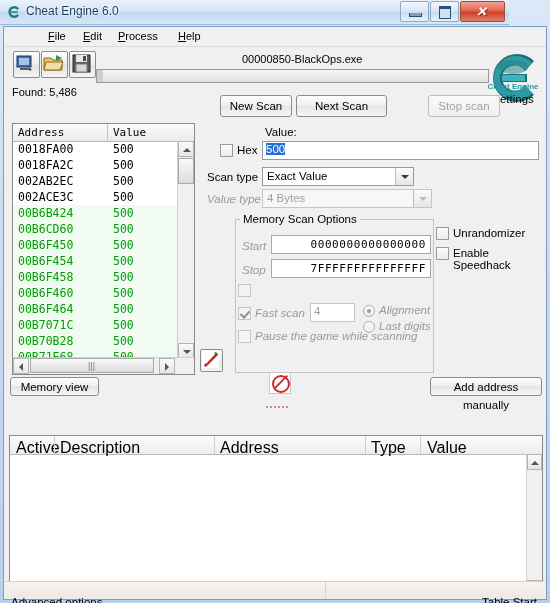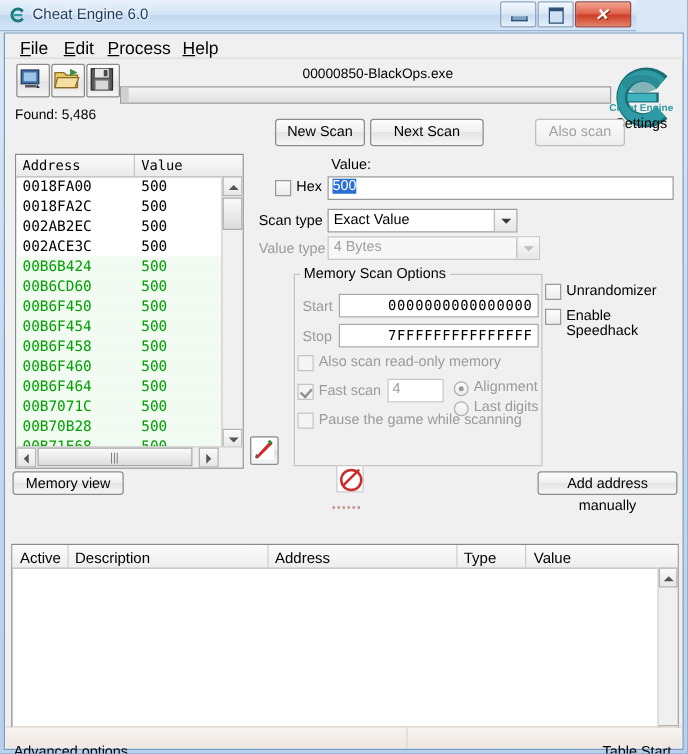--- a/index.html
+++ b/index.html
@@ -28,21 +28,21 @@
   .gl-close{position:absolute;left:15px;top:3px;color:#fff;font-size:13px;font-weight:bold;
     line-height:13px;text-shadow:1px 1px 0 #8a2b18;}
 
   
   .client{position:absolute;left:3px;top:26px;width:544px;height:574px;
     background:#f0f0f0;border:1px solid #7a9cc0;box-sizing:border-box;}
 
   
   .menubar{position:absolute;left:0;top:0;width:100%;height:19px;
     background:#f0f0f0;border-bottom:1px solid #dcdcdc;}
-  .menu-item{position:absolute;top:2px;font-size:14px;padding:1px 6px;cursor:default;}
+  .menu-item{position:absolute;top:2px;font-size:11px;padding:1px 6px;cursor:default;margin-left:32px;}
   .menu-item u{text-decoration:underline;}
 
   
   .tb-btn{position:absolute;width:25px;height:25px;border:1px solid #8b8b8b;border-radius:2px;
     background:linear-gradient(180deg,#fdfdfd 0%,#ececec 50%,#e2e2e2 51%,#f4f4f4 100%);}
   .proc-title{position:absolute;font-size:11px;color:#000;white-space:nowrap;padding-left:24px;}
   .progbar{position:absolute;height:14px;border:1px solid #9a9a9a;
     background:linear-gradient(180deg,#f6f6f6,#e0e0e0);box-sizing:border-box;}
   .progbar i{display:block;width:6px;height:100%;background:#cfcfcf;}
   .found{position:absolute;font-size:11px;}
@@ -83,21 +83,21 @@
 
   
   .btn{position:absolute;border:1px solid #8b8b8b;border-radius:3px;font-size:11.5px;
     text-align:center;box-sizing:border-box;color:#000;
     background:linear-gradient(180deg,#fdfdfd 0%,#f0f0f0 47%,#e4e4e4 50%,#f6f6f6 100%);}
   .btn.dis{color:#a0a0a0;border-color:#bdbdbd;
     background:linear-gradient(180deg,#fafafa,#efefef);}
 
   
   .lbl{position:absolute;font-size:11.5px;}
-  .lbl.dis{color:#9a9a9a;}
+  .lbl.dis{color:#9a9a9a;font-style:italic;}
   .cb{position:absolute;width:13px;height:13px;border:1px solid #9a9a9a;box-sizing:border-box;
     background:linear-gradient(180deg,#fcfcfc,#ededed);}
   .cb.chk:after{content:"";position:absolute;left:3px;top:1px;width:4px;height:7px;
     border:solid #8f8f8f;border-width:0 2px 2px 0;transform:rotate(42deg);}
   .cb.dis{border-color:#c4c4c4;background:#f4f4f4;}
   .inp{position:absolute;border:1px solid #9a9a9a;background:#fff;box-sizing:border-box;
     font-size:11.5px;padding:1px 3px;}
   .sel-txt{background:#2a6fd4;color:#fff;}
   .combo{position:absolute;border:1px solid #9a9a9a;box-sizing:border-box;background:#fff;
     font-size:11.5px;}
@@ -127,21 +127,21 @@
   .noicon:after{content:"";position:absolute;left:2px;top:8px;width:18px;height:2px;
     background:#d02a2a;transform:rotate(-45deg);transform-origin:center;}
   .dots{position:absolute;height:5px;}
   .dots i{display:inline-block;width:2px;height:2px;background:#c09090;margin-right:2px;}
 
   
   .table{position:absolute;left:5px;top:408px;width:534px;height:162px;background:#fff;
     border:1px solid #8a8a8a;box-sizing:border-box;}
   .thdr{position:absolute;left:0;top:0;width:100%;height:18px;
     background:linear-gradient(180deg,#fcfcfc,#ededed);border-bottom:1px solid #b9b9b9;}
-  .thdr span{position:absolute;top:3px;font-size:12px;}
+  .thdr span{position:absolute;top:3px;font-size:16px;}
   .thdr .vs{position:absolute;top:0;width:1px;height:18px;background:#cfcfcf;}
   .tvs{position:absolute;right:0;top:18px;width:15px;bottom:0;background:#f0f0f0;
     border-left:1px solid #d2d2d2;}
 
   
   .status{position:absolute;left:1px;bottom:1px;width:540px;height:17px;
     background:linear-gradient(180deg,#f7f3f0,#efe8e3);border-top:1px solid #d9cfc8;
     box-sizing:border-box;}
   .status span{position:absolute;top:14px;font-size:11.5px;}
   .status .vs{position:absolute;top:0;width:1px;height:17px;background:#ddd3cc;}
@@ -311,21 +311,21 @@
       <svg width="19" height="19" viewBox="0 0 19 19">
         <rect x="1" y="1" width="17" height="17" fill="#fff"></rect>
         <path d="M3 16L15 3l2 2L5 17z" fill="#d02a2a"></path>
         <path d="M3 16l1-3 2 2z" fill="#5a5a5a"></path>
         <path d="M13 3l3 3 1-2-2-2z" fill="#2a8a2a"></path>
       </svg>
     </div>
 
     <div class="btn" style="left:216px;top:68px;width:72px;height:22px;line-height:21px">New Scan</div>
     <div class="btn" style="left:292px;top:68px;width:91px;height:22px;line-height:21px">Next Scan</div>
-    <div class="btn dis" style="left:424px;top:68px;width:72px;height:22px;line-height:21px">Also scan</div>
+    <div class="btn dis" style="left:424px;top:68px;width:72px;height:22px;line-height:21px">Stop scan</div>
 
     <div class="lbl" style="left:261px;top:99px">Value:</div>
     <div class="cb" style="left:216px;top:117px"></div>
     <div class="lbl" style="left:233px;top:117px">Hex</div>
     <div class="inp" style="left:258px;top:114px;width:277px;height:19px;">
       <span class="sel-txt">500</span>
     </div>
 
     <div class="lbl" style="left:203px;top:144px">Scan type</div>
     <div class="combo" style="left:258px;top:140px;width:152px;height:19px;">
@@ -341,21 +341,20 @@
 
     <div class="gbox" style="left:231px;top:192px;width:199px;height:154px;"></div>
     <div class="gcap" style="left:236px;top:186px">Memory Scan Options</div>
 
     <div class="lbl dis" style="left:238px;top:213px">Start</div>
     <div class="hexinp" style="left:267px;top:208px;width:160px;height:19px;">0000000000000000</div>
     <div class="lbl dis" style="left:238px;top:237px">Stop</div>
     <div class="hexinp" style="left:267px;top:232px;width:160px;height:19px;">7FFFFFFFFFFFFFFF</div>
 
     <div class="cb dis" style="left:234px;top:257px"></div>
-    <div class="lbl dis" style="left:251px;top:257px">Also scan read-only memory</div>
 
     <div class="cb dis chk" style="left:234px;top:280px"></div>
     <div class="lbl dis" style="left:251px;top:280px">Fast scan</div>
     <div class="inp" style="left:306px;top:276px;width:45px;height:19px;border-color:#c6c6c6;color:#a0a0a0">4</div>
 
     <div class="radio on" style="left:359px;top:278px"></div>
     <div class="lbl dis" style="left:375px;top:277px">Alignment</div>
     <div class="radio" style="left:359px;top:294px"></div>
     <div class="lbl dis" style="left:375px;top:293px">Last digits</div>
 

